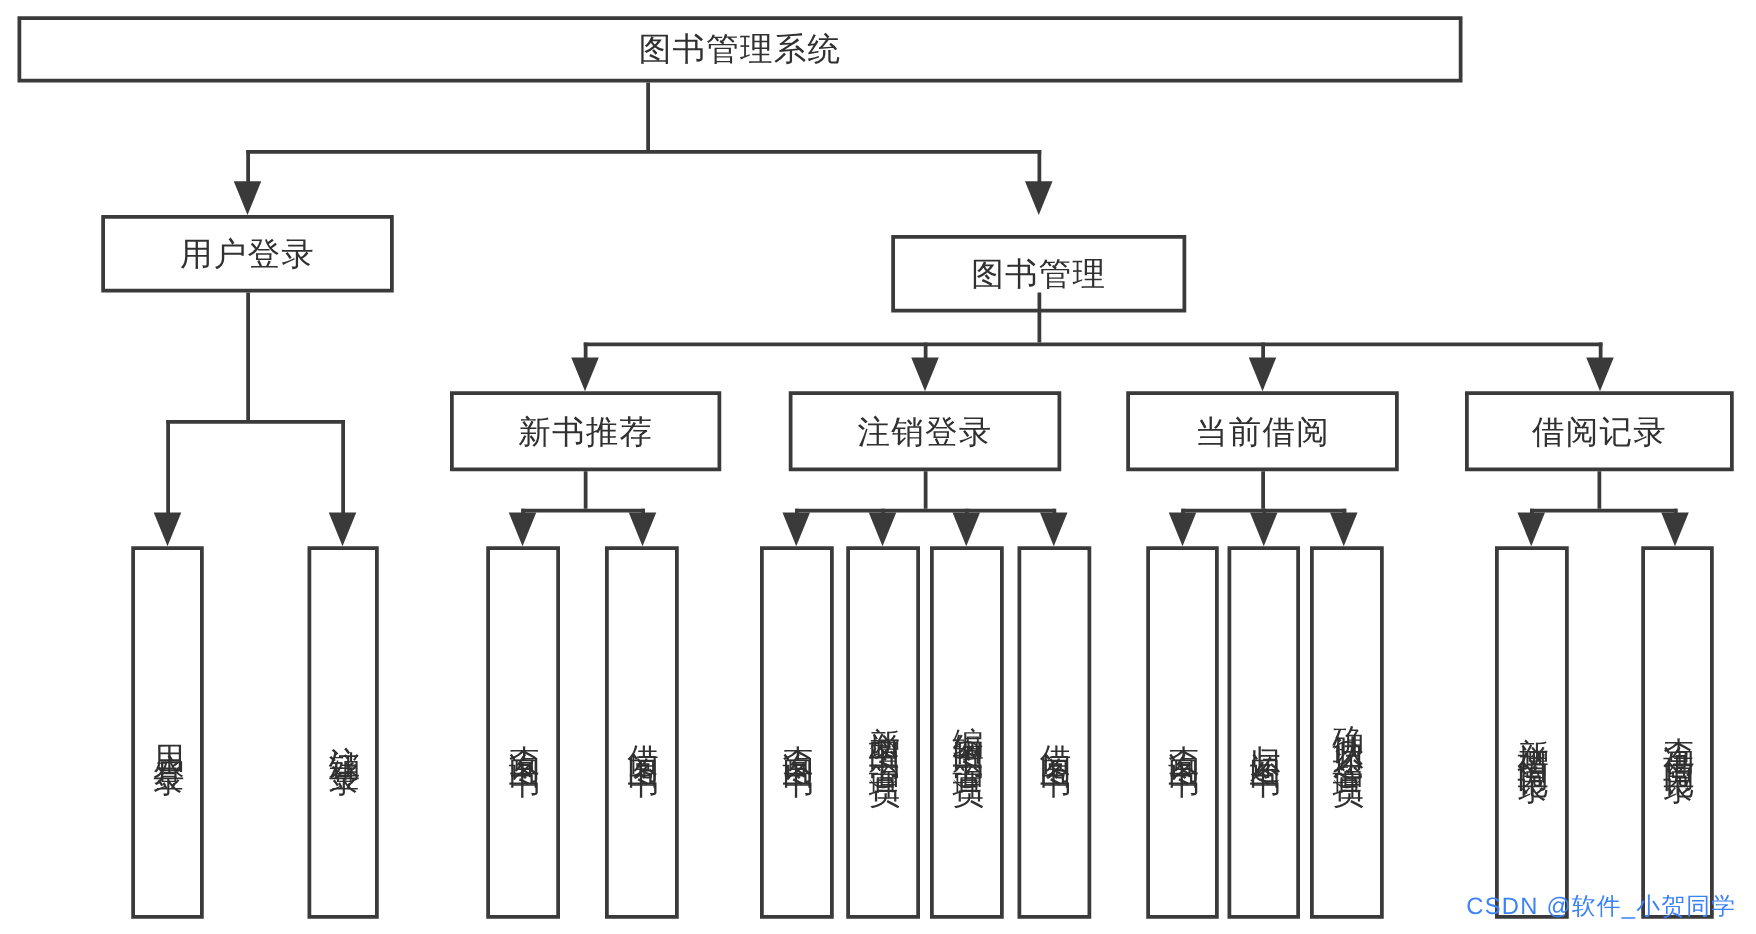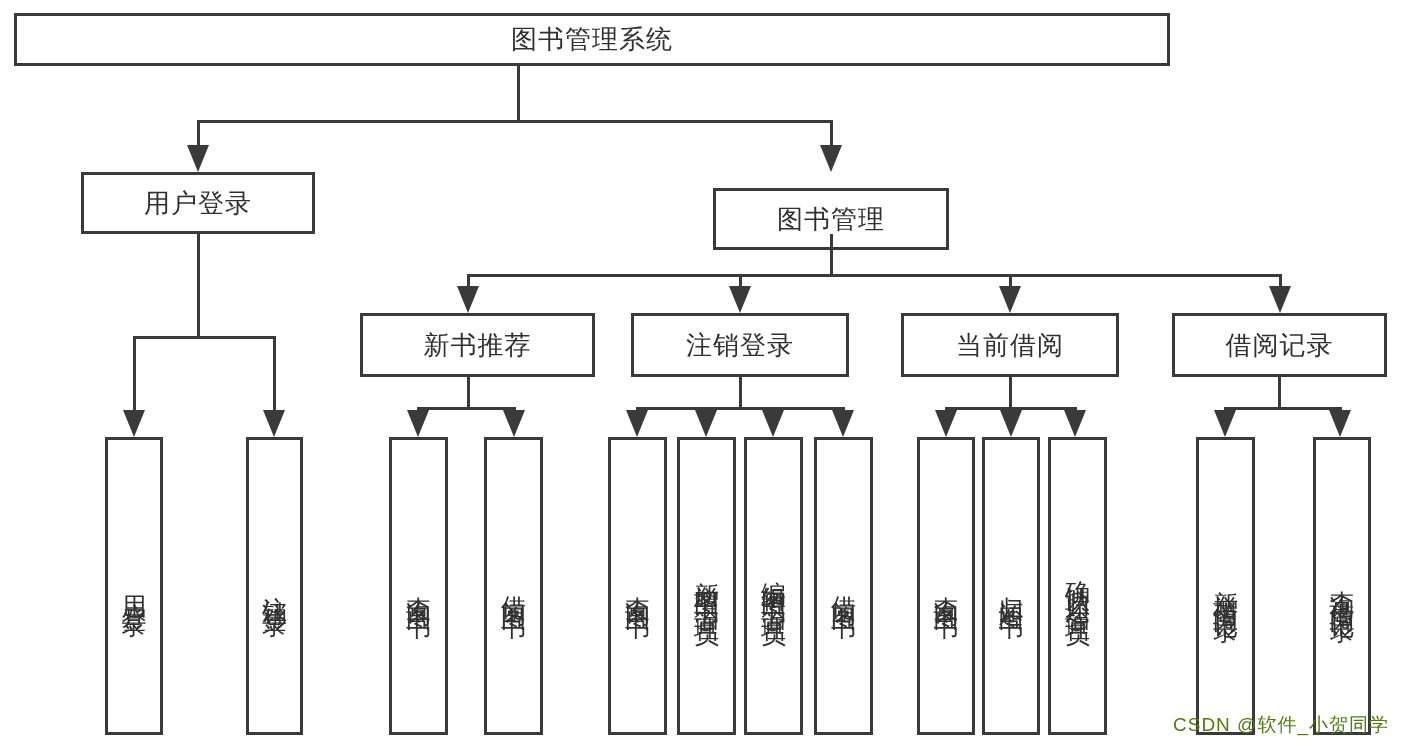--- a/index.html
+++ b/index.html
@@ -18,21 +18,21 @@
   }
   .hl,.vl{position:absolute;background:#3a3a3a;}
   .hl{height:3px;}
   .vl{width:3px;}
   .arrow{
     position:absolute;width:0;height:0;
     border-left:11px solid transparent;border-right:11px solid transparent;
     border-top:27px solid #3a3a3a;
   }
   .watermark{
-    position:absolute;left:1173px;top:712px;font-size:19px;color:#4d7c0f;
+    position:absolute;left:1173px;top:712px;font-size:19px;color:#3b82f6;
     letter-spacing:1px;white-space:nowrap;
   }
 </style>
 </head>
 <body>
 
 <div id="stage">
 
   <div class="box" style="left:14px;top:13px;width:1156px;height:53px;">
     <span>图书管理系统</span>
@@ -63,21 +63,21 @@
   <div class="hl" style="left:467px;top:274px;width:815px;"></div>
   <div class="vl" style="left:467px;top:274px;height:14px;"></div>
   <div class="arrow" style="left:457px;top:286px;"></div>
   <div class="vl" style="left:739px;top:274px;height:14px;"></div>
   <div class="arrow" style="left:729px;top:286px;"></div>
   <div class="vl" style="left:1009px;top:274px;height:14px;"></div>
   <div class="arrow" style="left:999px;top:286px;"></div>
   <div class="vl" style="left:1279px;top:274px;height:14px;"></div>
   <div class="arrow" style="left:1269px;top:286px;"></div>
 
-  <div class="box" style="left:360px;top:313px;width:235px;height:64px;">
+  <div class="box" style="left:360px;top:313px;width:217px;height:64px;">
     <span>新书推荐</span>
   </div>
   <div class="box" style="left:631px;top:313px;width:218px;height:64px;">
     <span>注销登录</span>
   </div>
   <div class="box" style="left:1172px;top:313px;width:215px;height:64px;">
     <span>借阅记录</span>
   </div>
   <div class="box" style="left:901px;top:313px;width:218px;height:64px;">
     <span>当前借阅</span>

